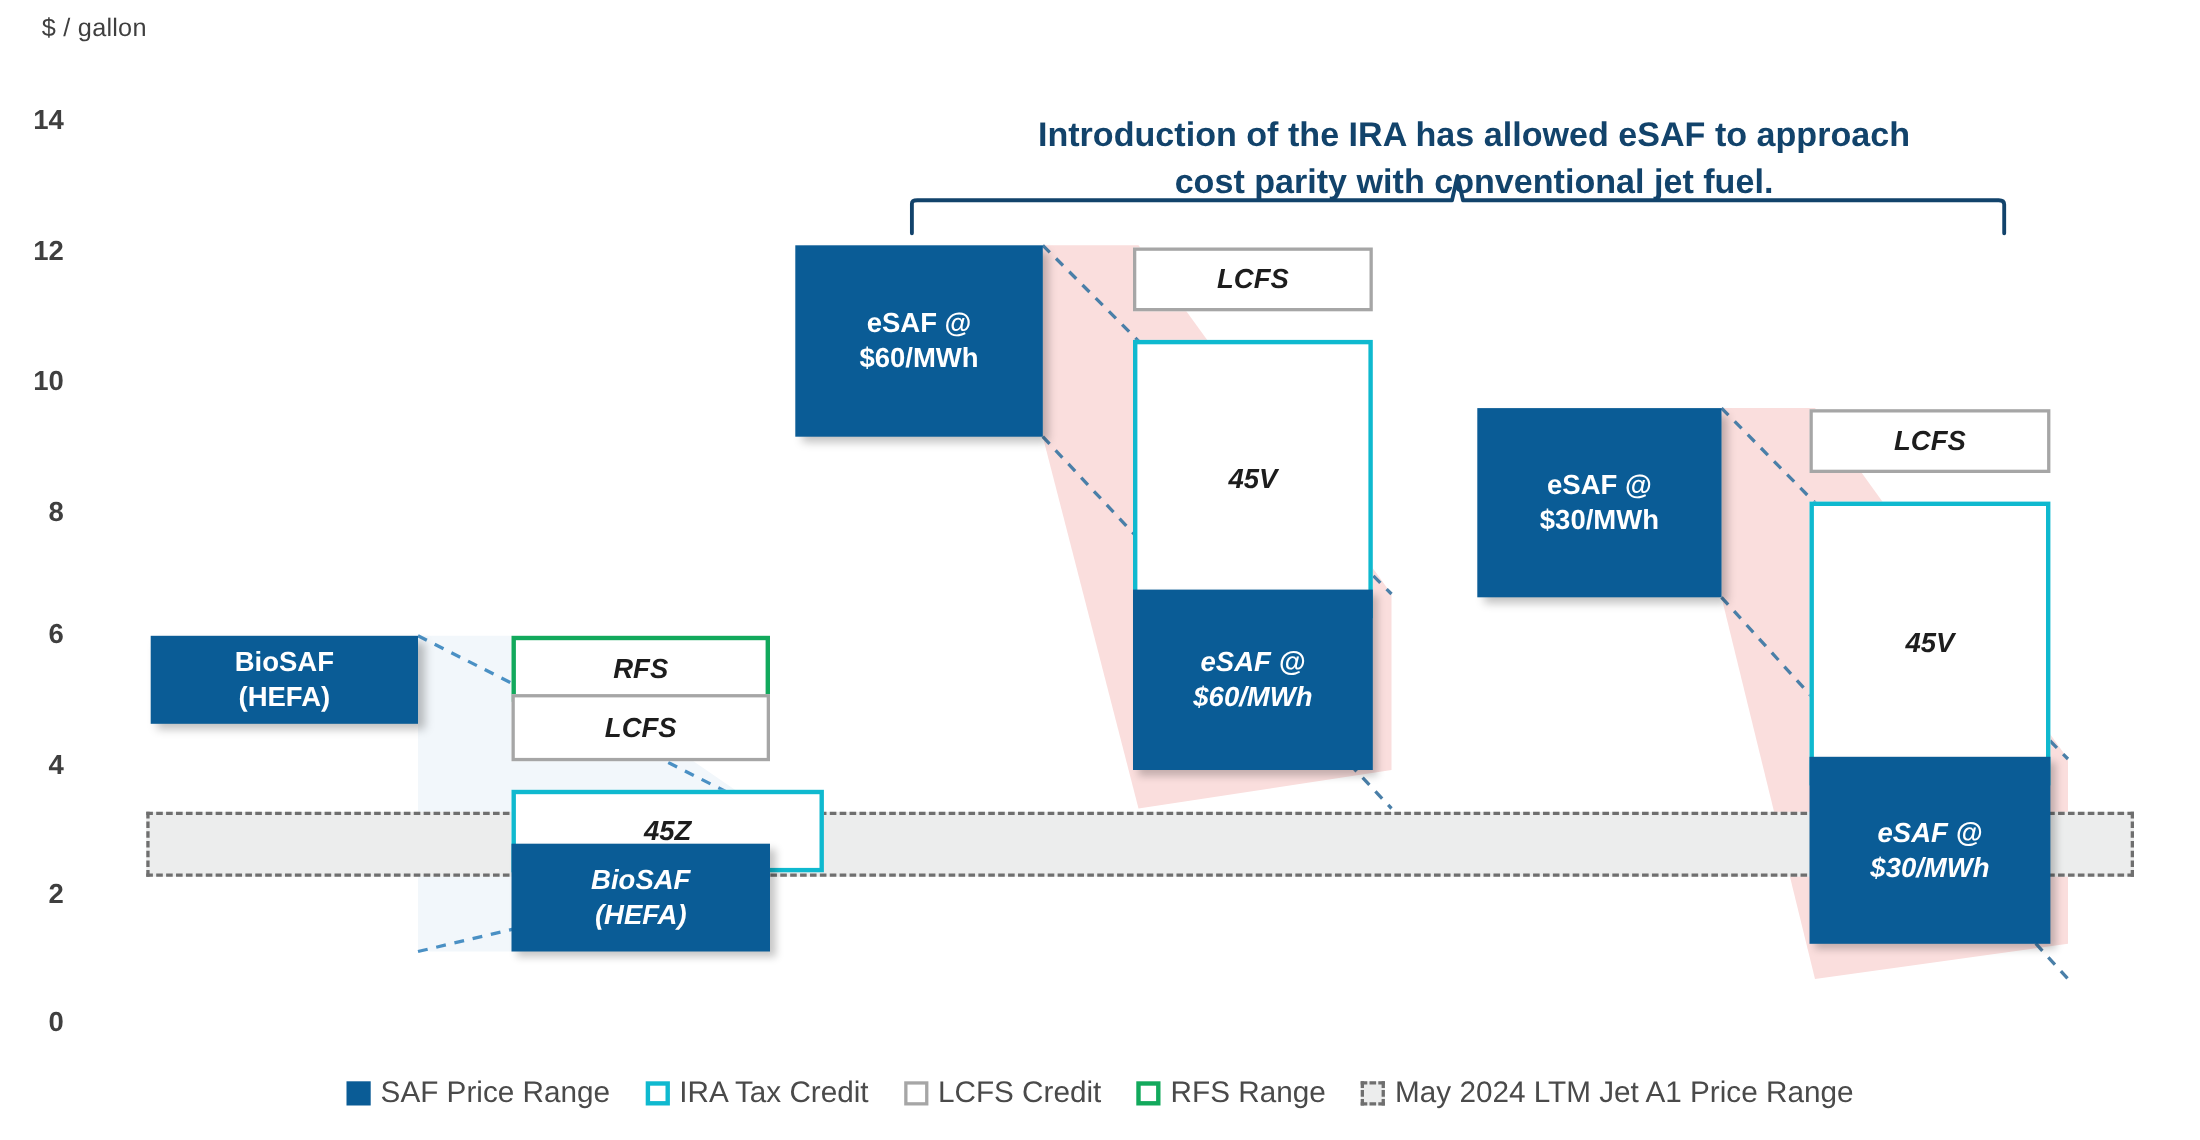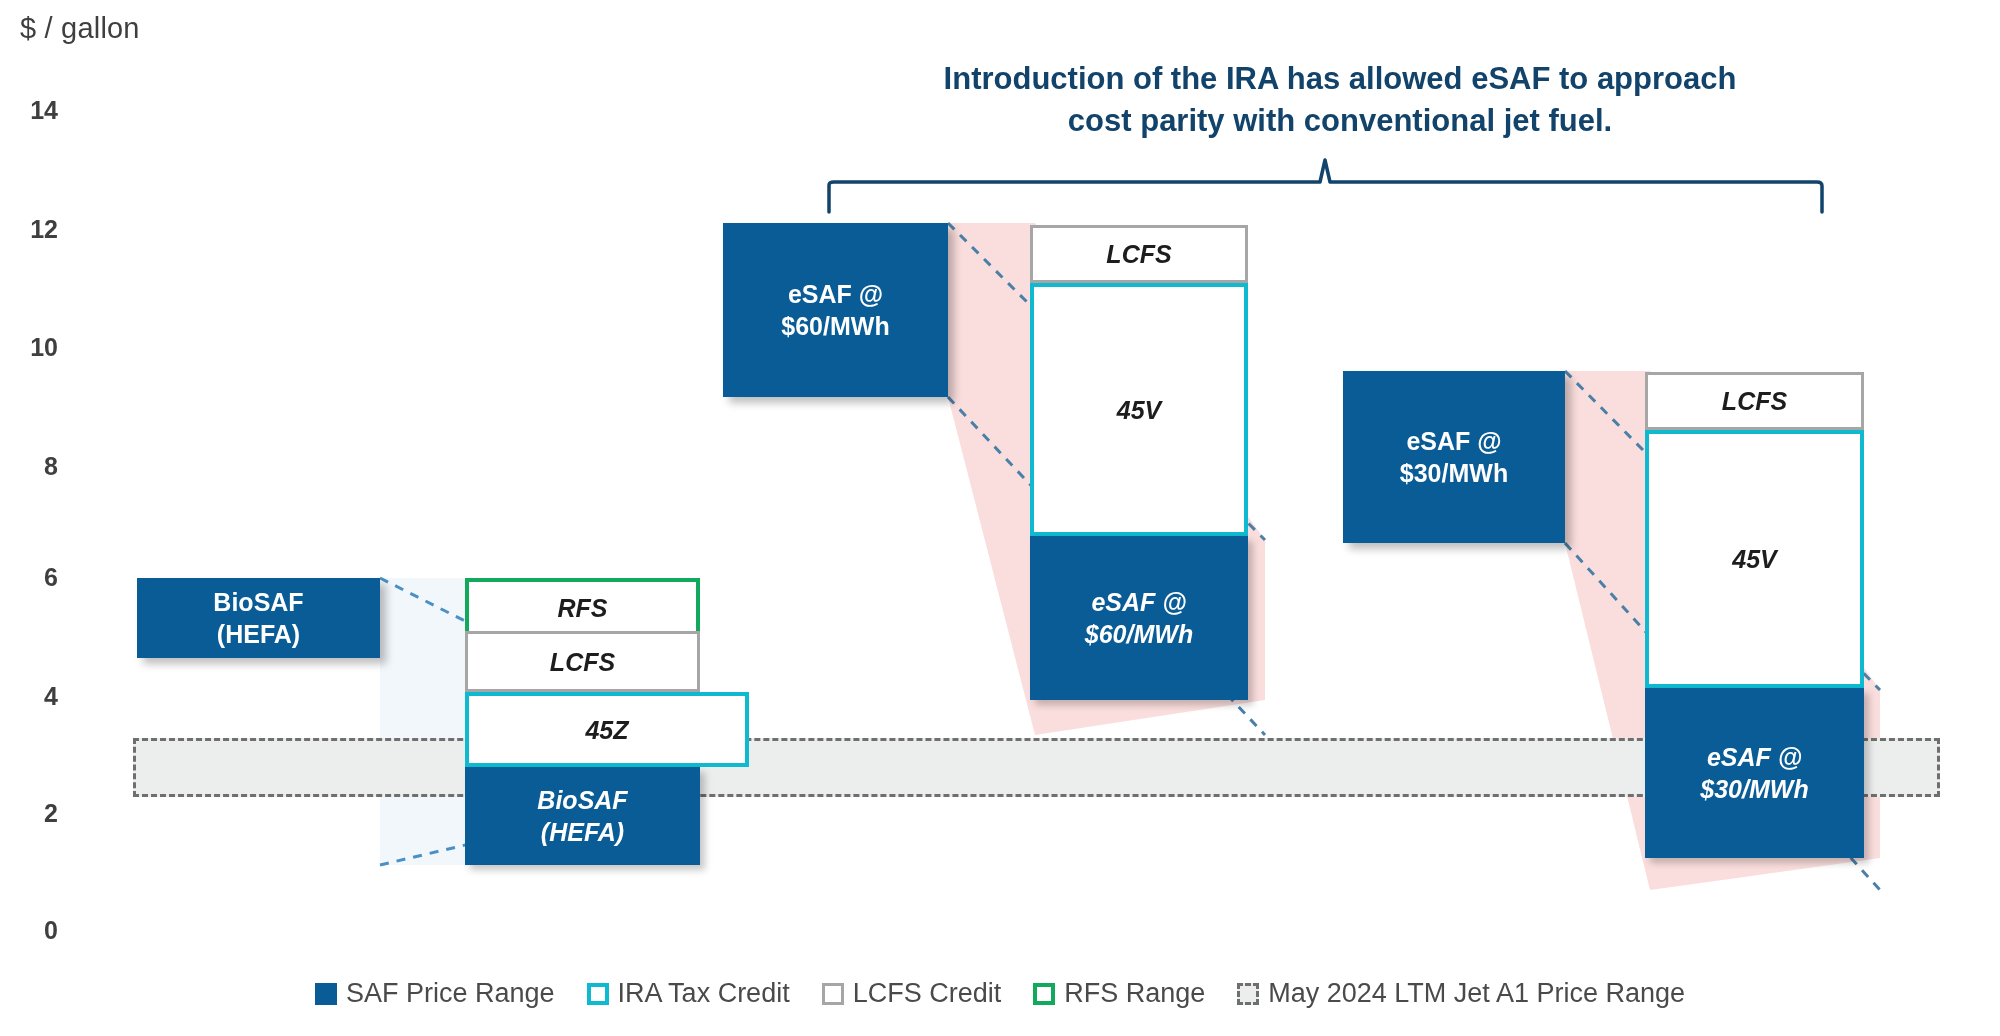--- a/index.html
+++ b/index.html
@@ -8,22 +8,22 @@
     width:2000px; height:1036px;
     background:#ffffff;
     font-family:"Liberation Sans", sans-serif;
     overflow:hidden;
     position:relative;
   }
   #stage { position:absolute; left:0; top:0; width:2000px; height:1036px; }
 
   
   .axis-unit {
-    position:absolute; left:20px; top:12px;
-    font-size:29px; color:#3f3f3f; letter-spacing:0.2px;
+    position:absolute; left:38px; top:12px;
+    font-size:23px; color:#3f3f3f; letter-spacing:0.2px;
     white-space:nowrap;
   }
   .ytick {
     position:absolute; width:58px; text-align:right;
     font-size:25px; color:#3f3f3f; font-weight:600;
     transform:translateY(-50%);
   }
 
   
   .jet-band {
@@ -48,21 +48,21 @@
     background:#0a5c96;
     color:#ffffff;
     font-size:25px;
     box-shadow:5px 5px 7px rgba(0,0,0,0.22);
   }
   .bar.hollow {
     background:#ffffff;
     color:#1d1d1d;
     font-size:25px;
   }
-  .b-ira  { border:4px solid #0fb9cf; }
+  .b-ira  { border:4px solid #0fb9cf;margin-top:26px; }
   .b-lcfs { border:3px solid #a6a6a6; }
   .b-rfs  { border:4px solid #12a95c; }
 
   .callout-box {
     position:absolute;
     background:#0a5c96; color:#fff;
     font-size:25px; font-weight:bold;
     display:flex; align-items:center; justify-content:center;
     text-align:center; line-height:1.3; white-space:pre-line;
     box-shadow:6px 6px 8px rgba(0,0,0,0.25);
@@ -70,20 +70,21 @@
 
   
   .annot-title {
     position:absolute;
     color:#12436b;
     font-weight:bold;
     font-size:31px;
     text-align:center;
     line-height:1.35;
     white-space:pre-line;
+    margin-top:44px;
   }
 
   
   .legend {
     position:absolute;
     left:0; top:978px; width:2000px;
     display:flex; justify-content:center; align-items:center;
     gap:32px;
   }
   .legend-item { display:flex; align-items:center; gap:9px; }

